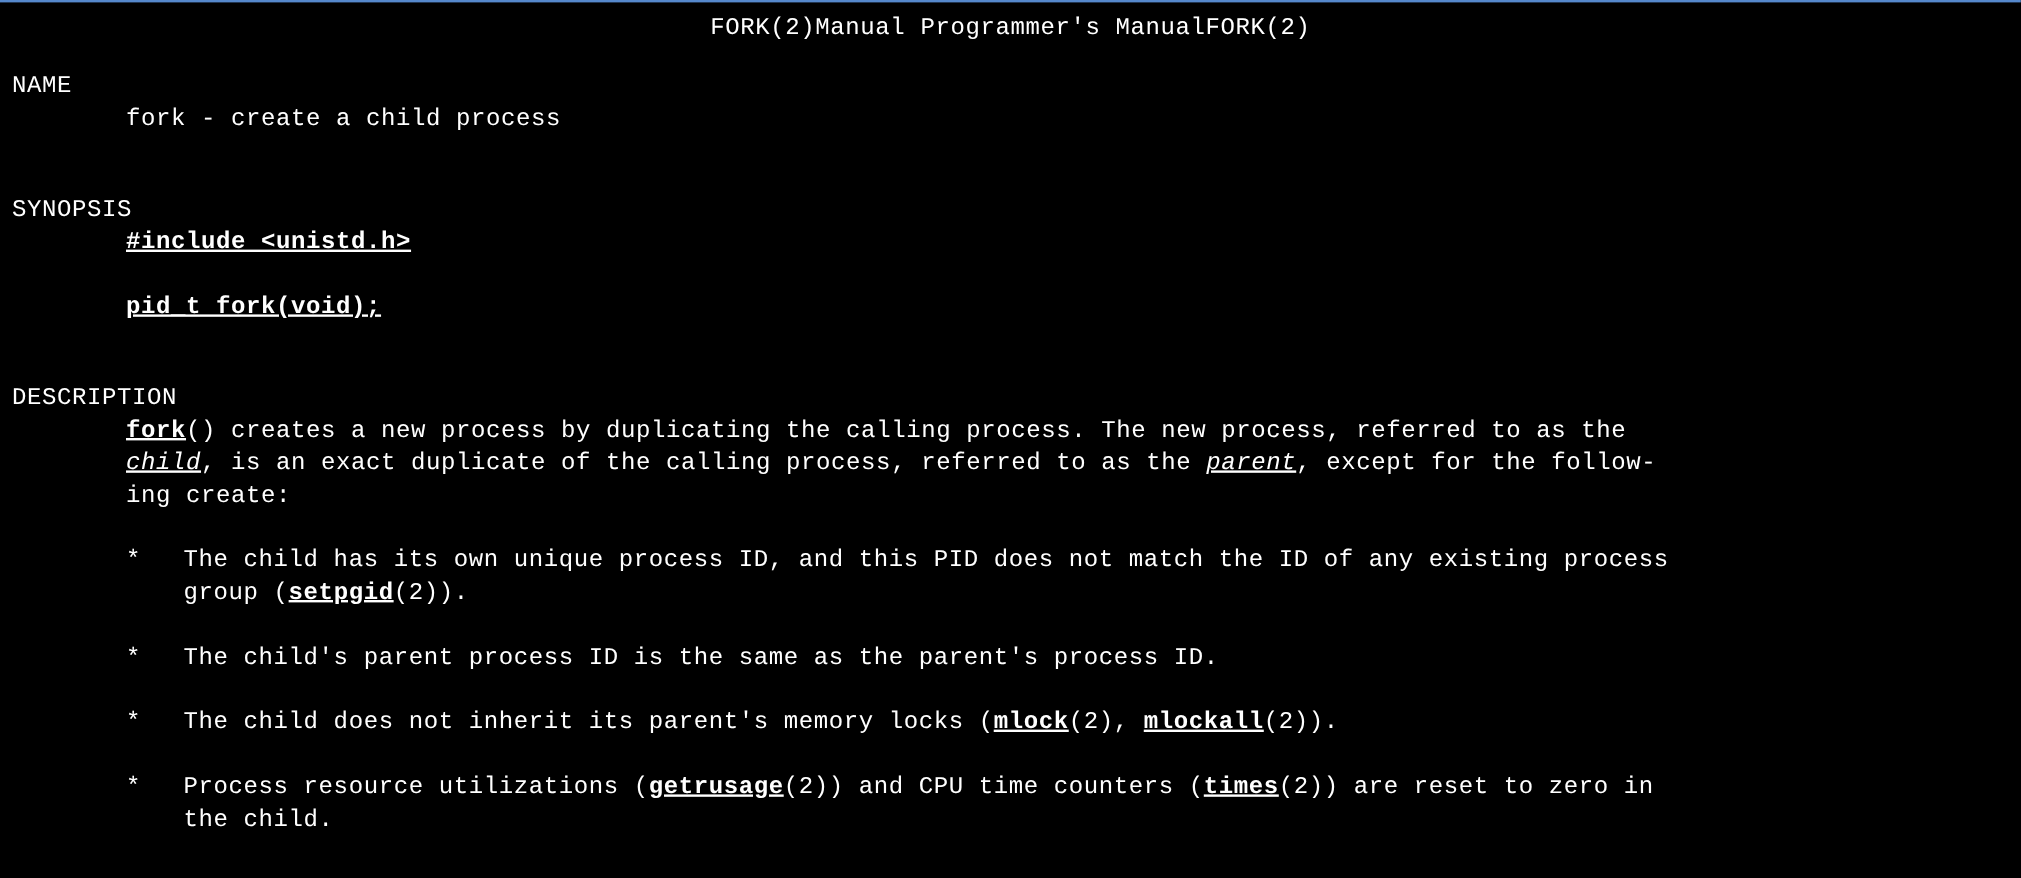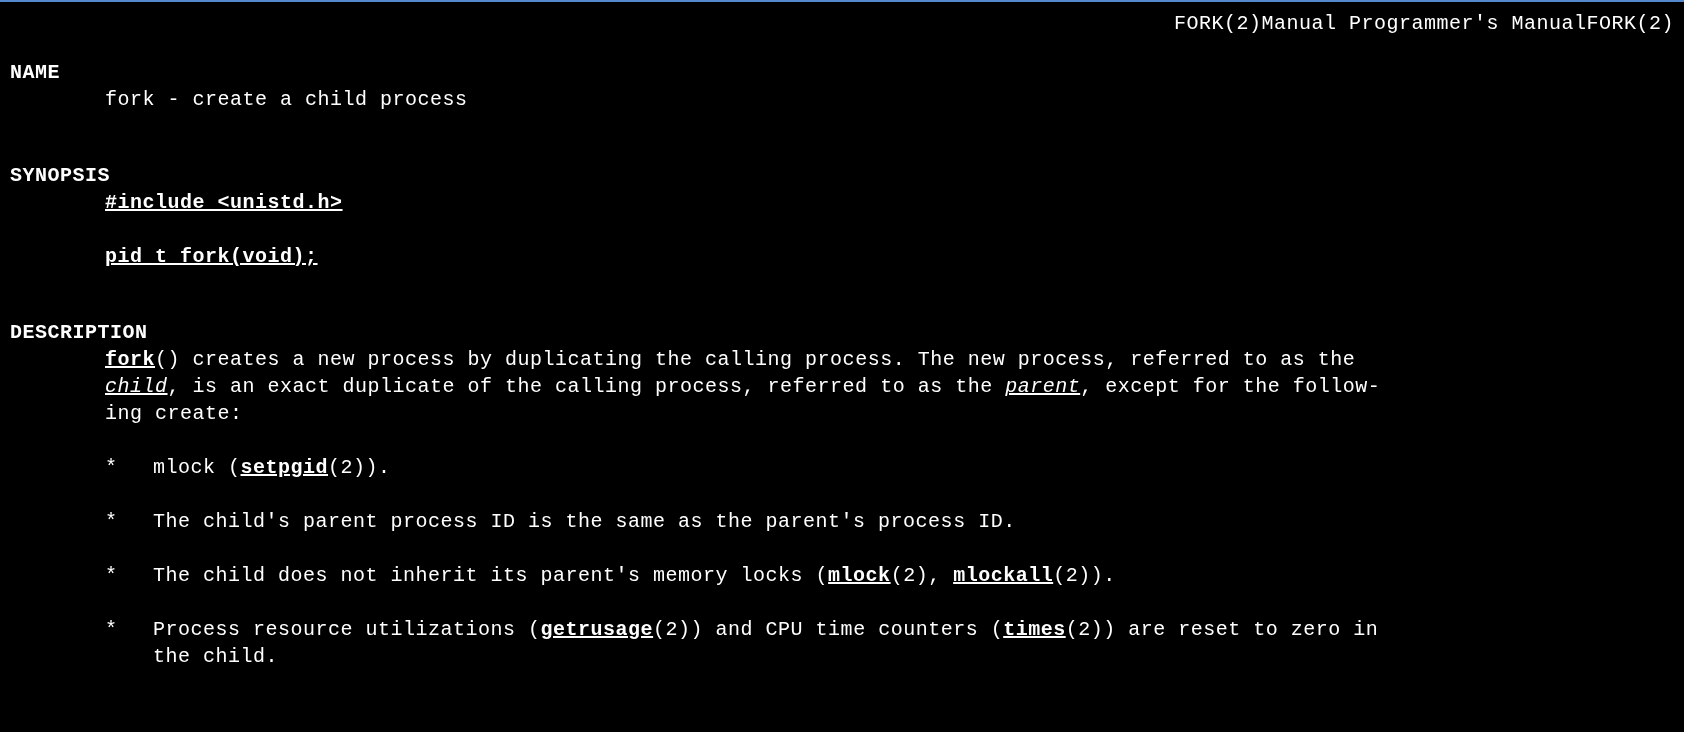--- a/index.html
+++ b/index.html
@@ -13,25 +13,25 @@
       font-family: "Courier New", Courier, monospace;
       font-size: 20px;
       line-height: 1.35;
       padding: 8px 10px;
       width: 1684px;
       border-top: 2px solid #5588cc;
       letter-spacing: 0.5px;
     }
     .header-line {
       display: flex;
-      justify-content: flex-end;
+      justify-content: center;
       margin-bottom: 15px;
     }
     .section-heading {
-      font-weight: bold;
+      font-weight: normal;
       margin-top: 22px;
     }
     .indented {
       padding-left: 95px;
     }
     .bullet-indent {
       padding-left: 95px;
       display: flex;
     }
     .bullet-marker {
@@ -82,22 +82,23 @@
 <div class="indented">
   <span class="underline">child</span><span>, is an exact duplicate of the calling process, referred to as the </span><span class="underline">parent</span><span>, except for the follow-</span>
 </div>
 <div class="indented">ing create:</div>
 
 <div class="para-gap"></div>
 
 <div class="bullet-indent">
   <div class="bullet-marker">*</div>
   <div class="bullet-text">
+    <div>The child has its own unique process ID, and this PID does not match the ID of any existing process</div>
     <div>
-      <span>mlock (</span><span class="bold">setpgid</span><span>(2)).</span>
+      <span>group (</span><span class="bold">setpgid</span><span>(2)).</span>
     </div>
   </div>
 </div>
 
 <div class="para-gap"></div>
 
 <div class="bullet-indent">
   <div class="bullet-marker">*</div>
   <div class="bullet-text">
     <div>The child's parent process ID is the same as the parent's process ID.</div>

